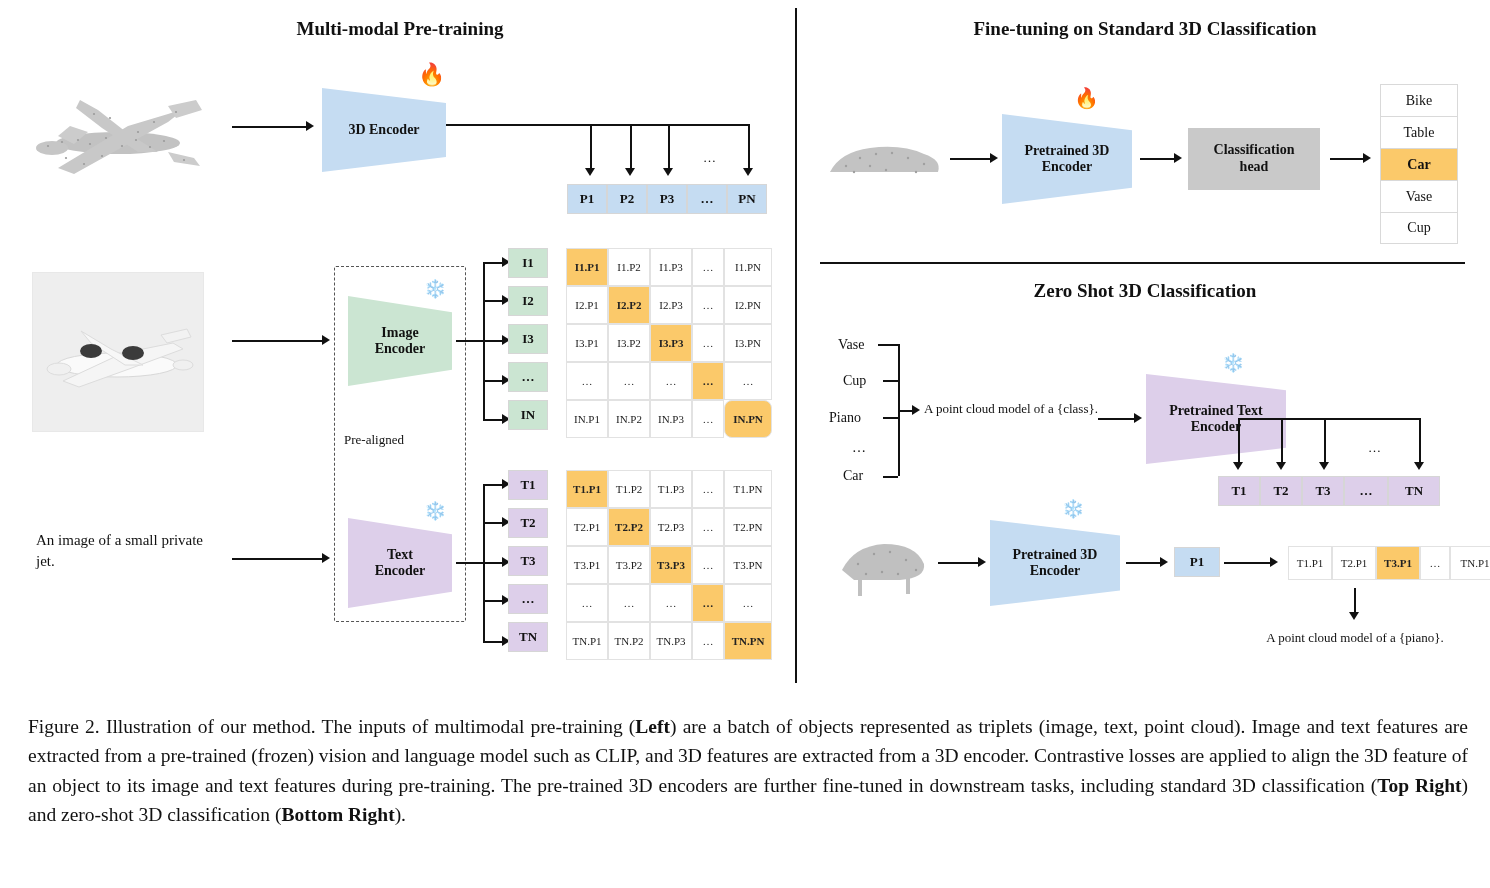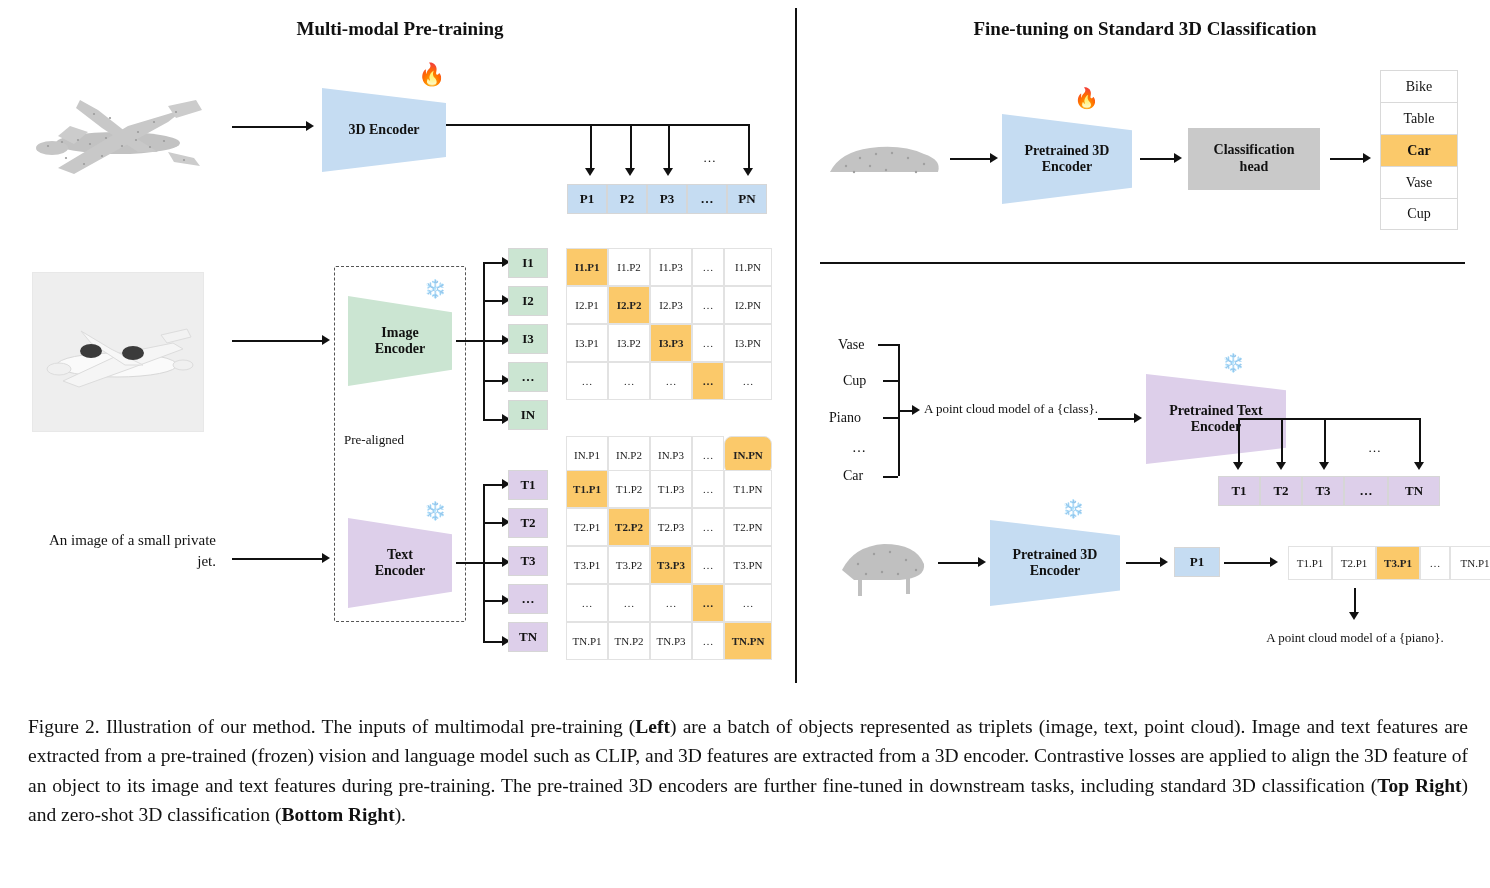--- a/index.html
+++ b/index.html
@@ -187,21 +187,21 @@
   <div class="dashed" style="left:334px; top:266px; width:132px; height:356px;"></div>
   <div class="txt small" style="left:344px; top:432px;">Pre-aligned</div>
 
   <div class="trap" style="left:348px; top:296px; width:104px; height:90px;">
     <div class="trap-shape green"></div>
     <div class="lbl" style="white-space:pre-line;">Image
 Encoder</div>
   </div>
   <div class="emoji" style="left:424px; top:278px; font-size:18px;">❄️</div>
 
-  <div class="txt" style="left:36px; top:530px; width:180px; line-height:1.4;text-align:right;">An image of a small private jet.</div>
+  <div class="txt" style="left:36px; top:530px; width:180px; line-height:1.4;">An image of a small private jet.</div>
   <div class="arr arrh" style="left:232px; top:558px; width:92px;"></div>
   <div class="ahead-r" style="left:322px; top:553px;"></div>
 
   <div class="trap" style="left:348px; top:518px; width:104px; height:90px;">
     <div class="trap-shape purple"></div>
     <div class="lbl" style="white-space:pre-line;">Text
 Encoder</div>
   </div>
   <div class="emoji" style="left:424px; top:500px; font-size:18px;">❄️</div>
 
@@ -246,21 +246,21 @@
       <div class="cell" style="width:32px;height:38px;">…</div>
       <div class="cell" style="width:48px;height:38px;text-align:right;">I3.PN</div>
     </div>
     <div class="cellrow" style="position:relative;">
       <div class="cell" style="width:42px;height:38px;">…</div>
       <div class="cell" style="width:42px;height:38px;">…</div>
       <div class="cell" style="width:42px;height:38px;">…</div>
       <div class="cell hl" style="width:32px;height:38px;">…</div>
       <div class="cell" style="width:48px;height:38px;">…</div>
     </div>
-    <div class="cellrow" style="position:relative;margin-top:36px;">
+    <div class="cellrow" style="position:relative;">
       <div class="cell" style="width:42px;height:38px;">IN.P1</div>
       <div class="cell" style="width:42px;height:38px;">IN.P2</div>
       <div class="cell" style="width:42px;height:38px;">IN.P3</div>
       <div class="cell" style="width:32px;height:38px;">…</div>
       <div class="cell hl" style="width:48px;height:38px;border-radius:8px;">IN.PN</div>
     </div>
   </div>
 
   <div class="arr arrh" style="left:456px; top:562px; width:28px;"></div>
   <div class="arr arrv" style="left:483px; top:484px; height:158px;"></div>
@@ -350,28 +350,29 @@
 
   <div class="arr arrh" style="left:1140px; top:158px; width:36px;"></div>
   <div class="ahead-r" style="left:1174px; top:153px;"></div>
 
   <div class="box grey" style="left:1188px; top:128px; width:132px; height:62px; background:#c9c9c9; border:none; font-weight:bold; font-size:14px; white-space:pre-line; text-align:center; line-height:1.2;">Classification
 head</div>
 
   <div class="arr arrh" style="left:1276px; top:158px; width:36px; left:1330px;"></div>
   <div class="ahead-r" style="left:1363px; top:153px;"></div>
 
-  <div class="classlist" style="left:1380px; top:70px;">
+  <div class="classlist" style="left:1380px; top:84px;">
     <div class="ci">Bike</div>
     <div class="ci">Table</div>
     <div class="ci hl">Car</div>
     <div class="ci">Vase</div>
     <div class="ci">Cup</div>
   </div>
 
+  <div class="title" style="left:830px; top:280px; width:630px;">Zero Shot 3D Classification</div>
 
   <div class="zs-label" style="left:838px; top:337px;">Vase</div>
   <div class="zs-label" style="left:843px; top:373px;">Cup</div>
   <div class="zs-label" style="left:829px; top:410px;">Piano</div>
   <div class="zs-label" style="left:852px; top:440px;">…</div>
   <div class="zs-label" style="left:843px; top:468px;">Car</div>
 
   <div class="arr arrv" style="left:898px; top:344px; height:132px;"></div>
   <div class="arr arrh" style="left:878px; top:344px; width:20px;"></div>
   <div class="arr arrh" style="left:883px; top:380px; width:15px;"></div>

